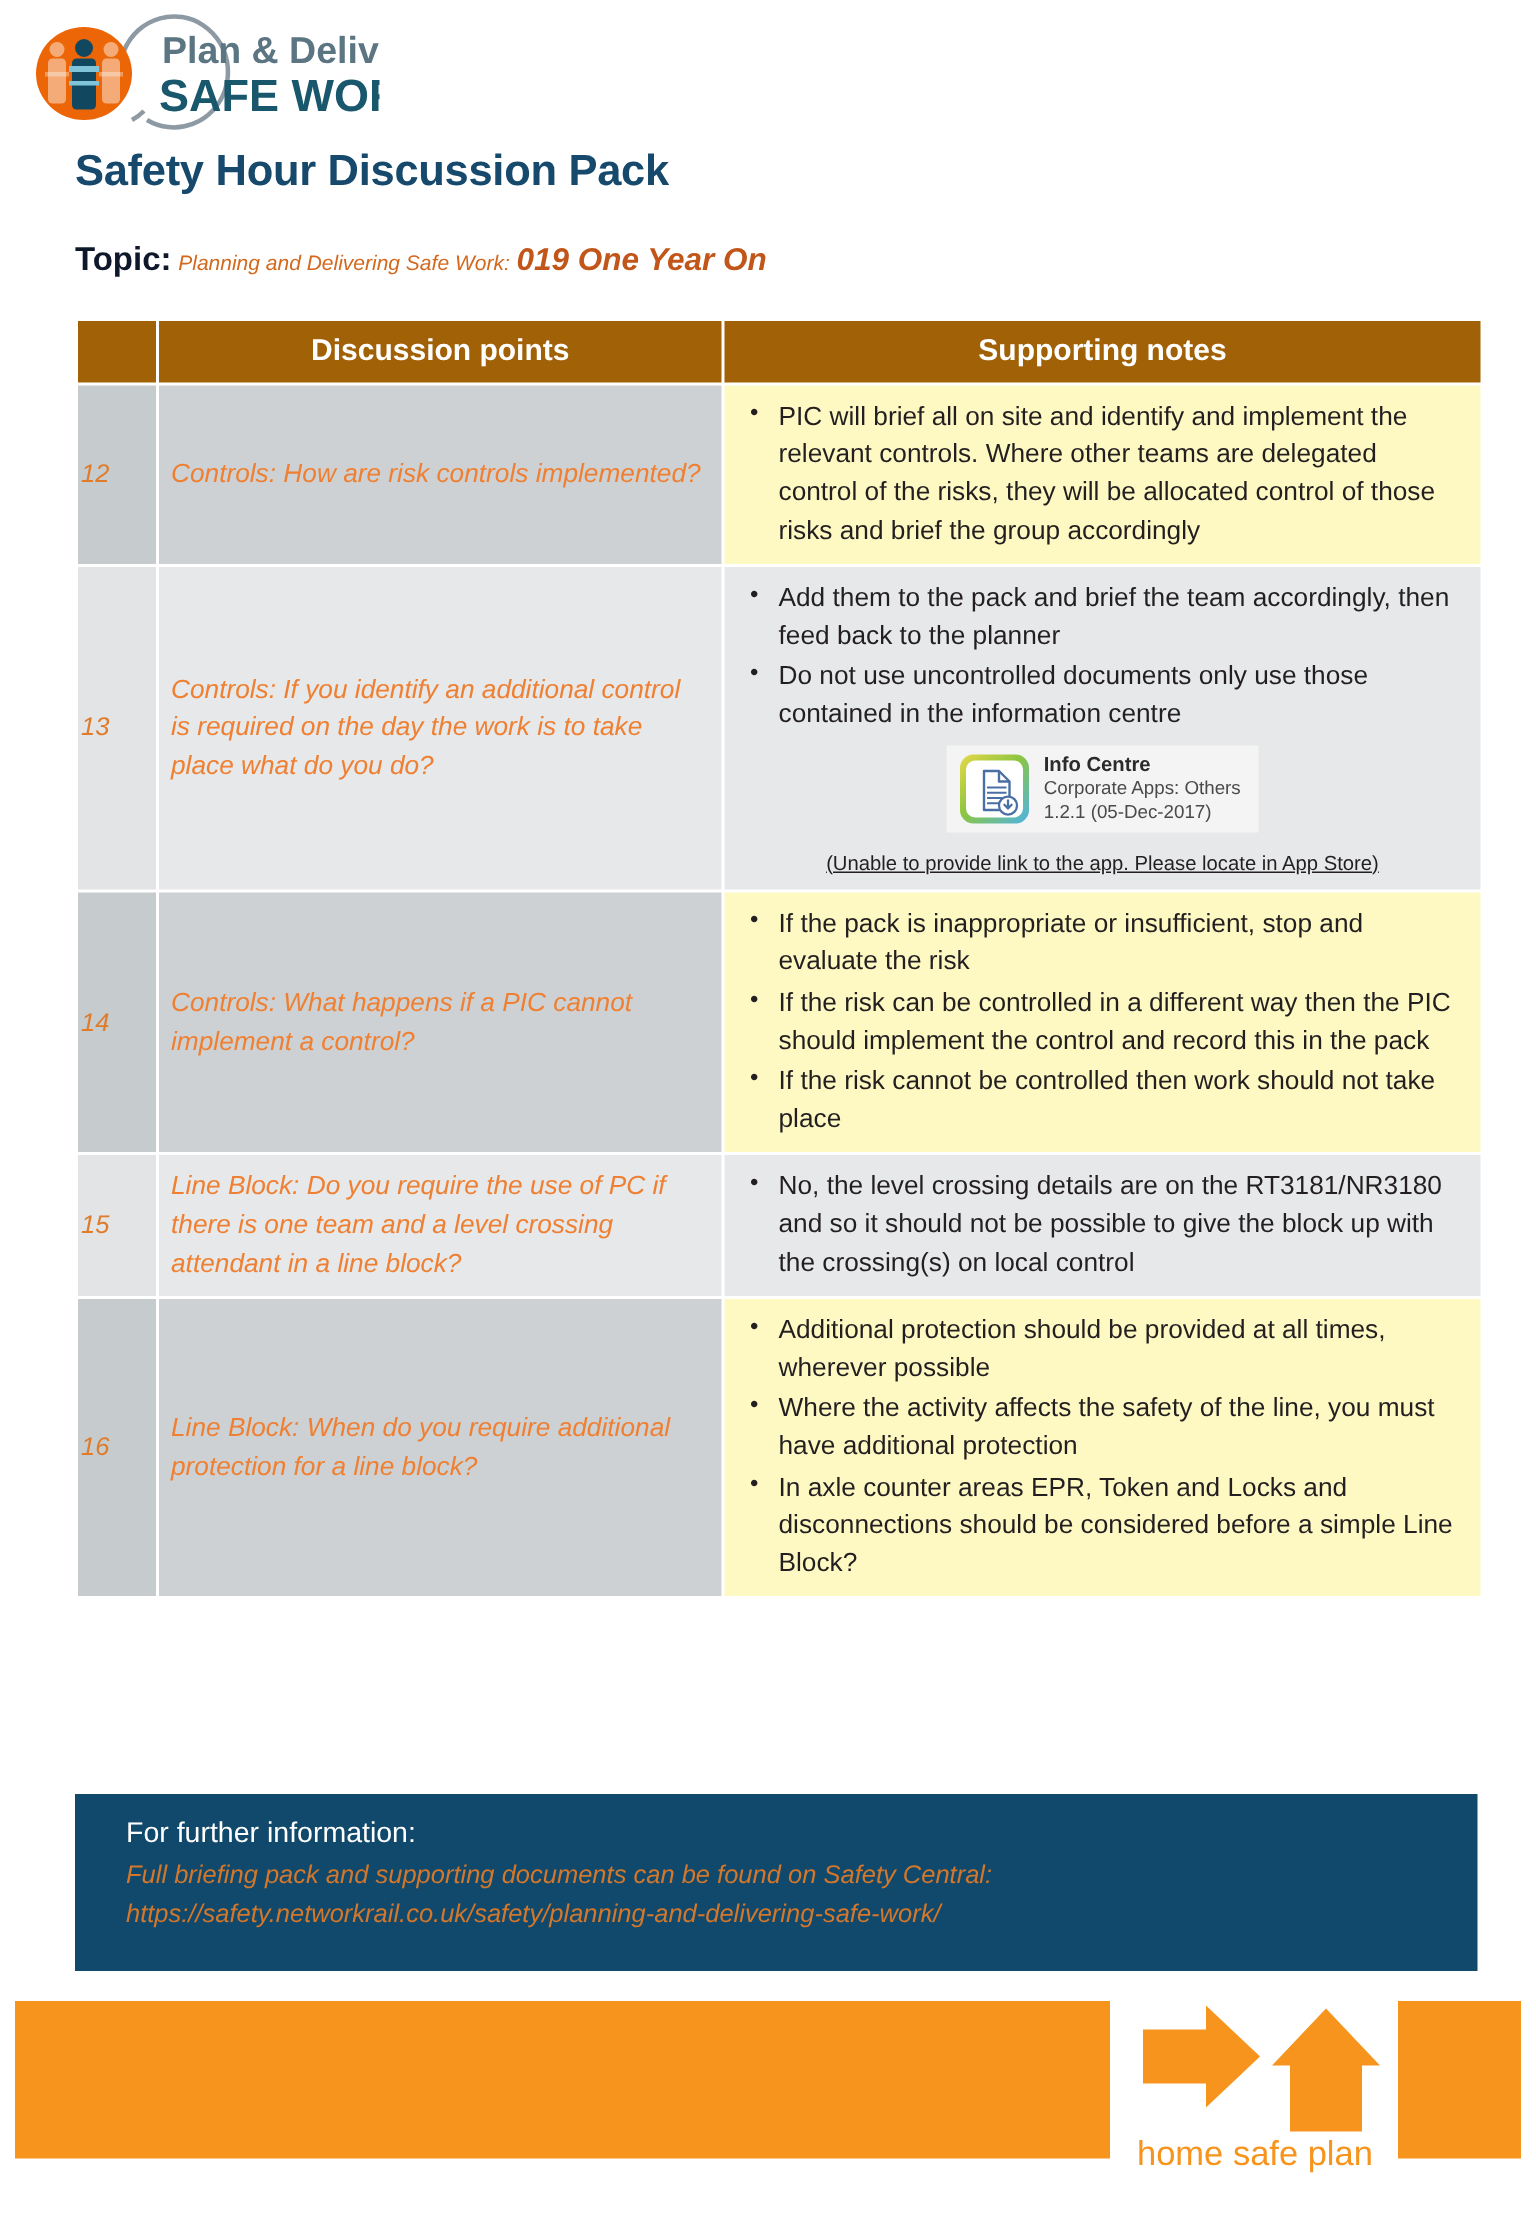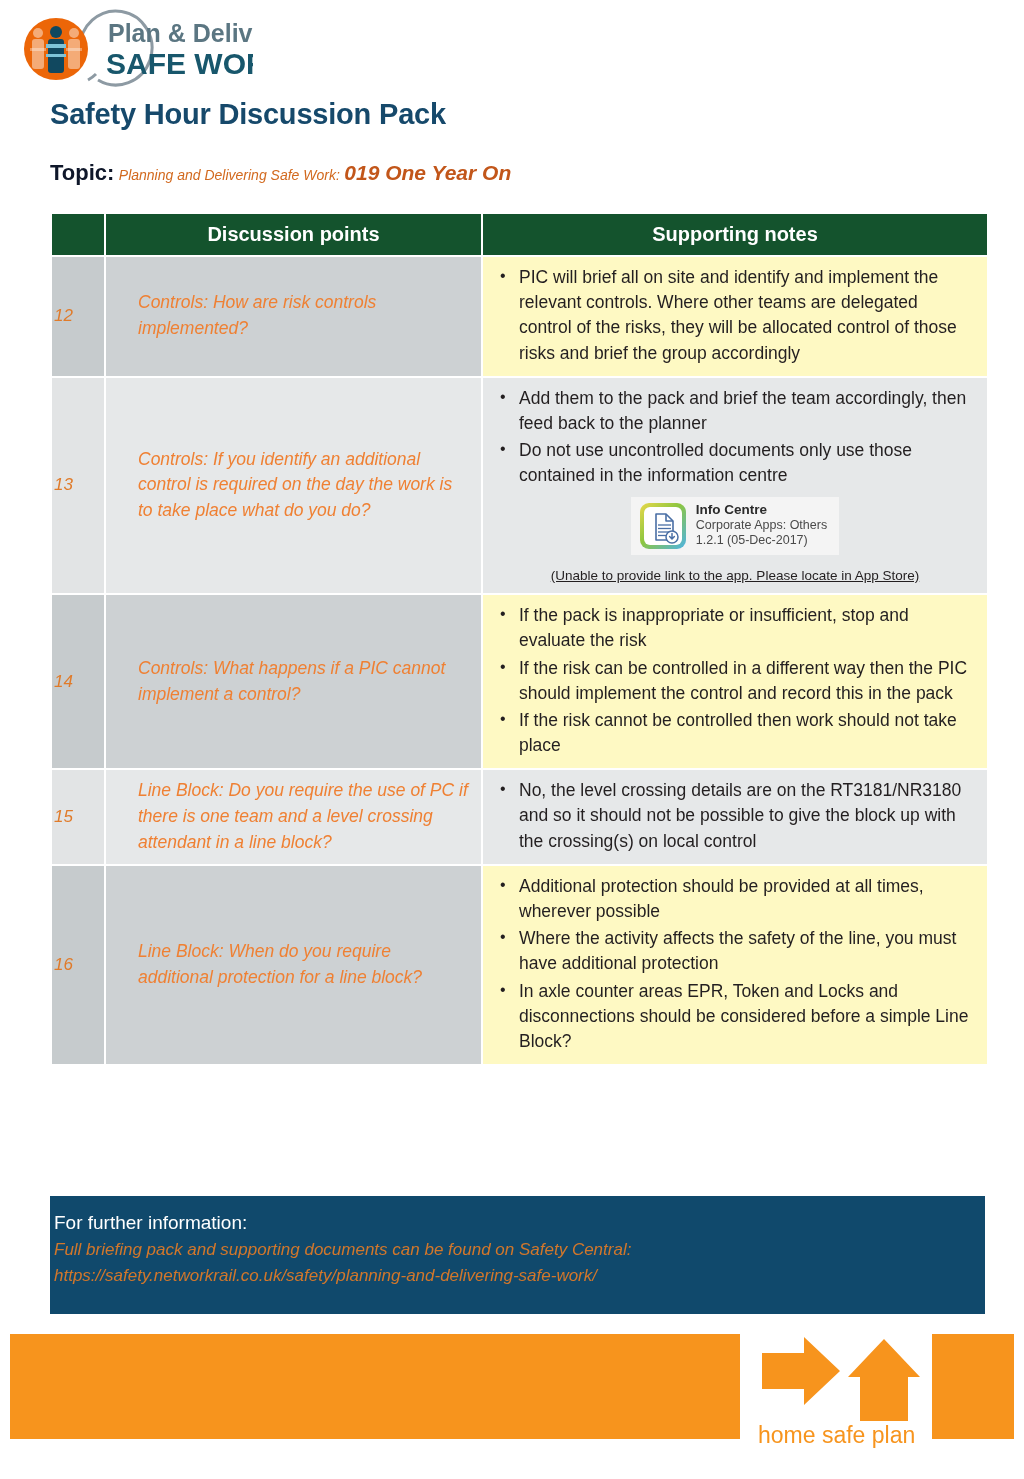--- a/index.html
+++ b/index.html
@@ -76,21 +76,21 @@
     width: 935px;
     border-collapse: separate;
     border-spacing: 2px 2px;
     table-layout: fixed;
   }
   .dtable col.c-num  { width: 52px; }
   .dtable col.c-disc { width: 375px; }
   .dtable col.c-note { width: 504px; }
 
   .dtable th {
-    background: #14532d;
+    background: #a16207;
     color: #ffffff;
     font-size: 20px;
     font-weight: bold;
     padding: 9px 4px;
     vertical-align: middle;
   }
   .dtable th.num-head { padding: 0; }
 
   .dtable td {
     vertical-align: middle;
@@ -111,21 +111,21 @@
     font-size: 17px;
     font-style: italic;
     color: #e07b2a;
     padding: 8px 2px;
   }
   td.disc-cell {
     font-size: 17.5px;
     font-style: italic;
     color: #ef8033;
     line-height: 1.48;
-    padding-left: 32px;
+    padding-left: 8px;
     padding-right: 12px;
   }
   td.note-cell {
     color: #231f20;
     font-size: 17.5px;
     line-height: 1.44;
     padding-left: 14px;
     padding-right: 14px;
   }
   ul.bullets {
@@ -146,21 +146,21 @@
     color: #231f20;
   }
 
   
   .app-card-wrap {
     text-align: center;
     margin-top: 8px;
   }
   .app-card {
     display: inline-flex;
-    align-items: flex-start;
+    align-items: center;
     background: #f4f4f4;
     padding: 5px 12px 5px 8px;
     gap: 9px;
   }
   .app-icon {
     width: 48px; height: 48px;
     flex: 0 0 48px;
   }
   .app-icon svg { display: block; }
   .app-meta {
@@ -184,21 +184,21 @@
     text-decoration: underline;
   }
 
   
   .info-panel {
     position: absolute;
     left: 50px; top: 1196px;
     width: 935px; height: 118px;
     background: #10496c;
     box-sizing: border-box;
-    padding: 16px 0 0 4px;
+    padding: 16px 0 0 34px;
   }
   .info-title {
     font-size: 19px;
     color: #ffffff;
     margin-bottom: 3px;
   }
   .info-sub {
     font-size: 17px;
     font-style: italic;
     color: #d2772b;

